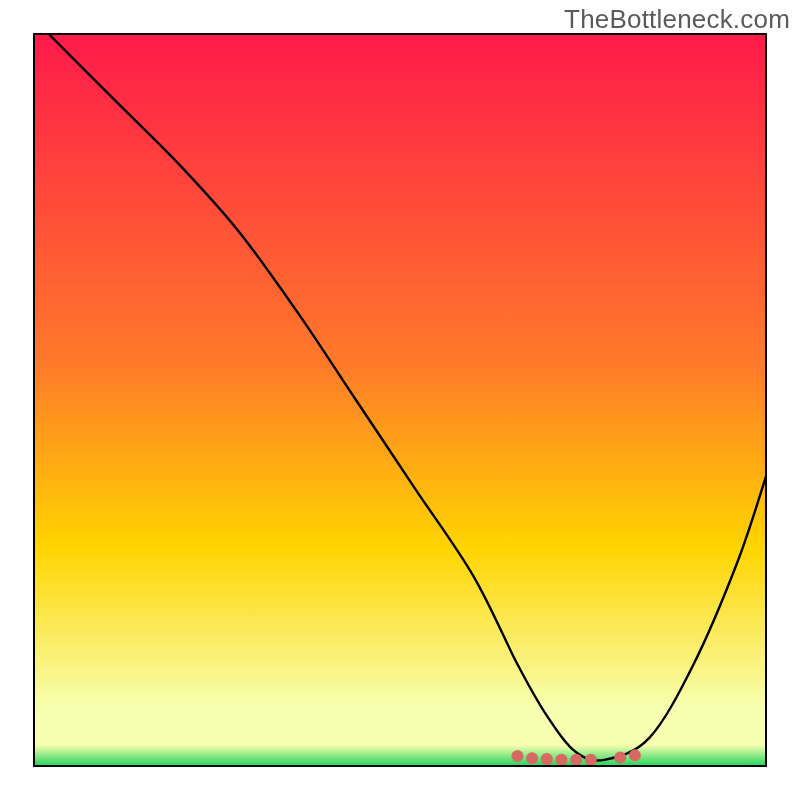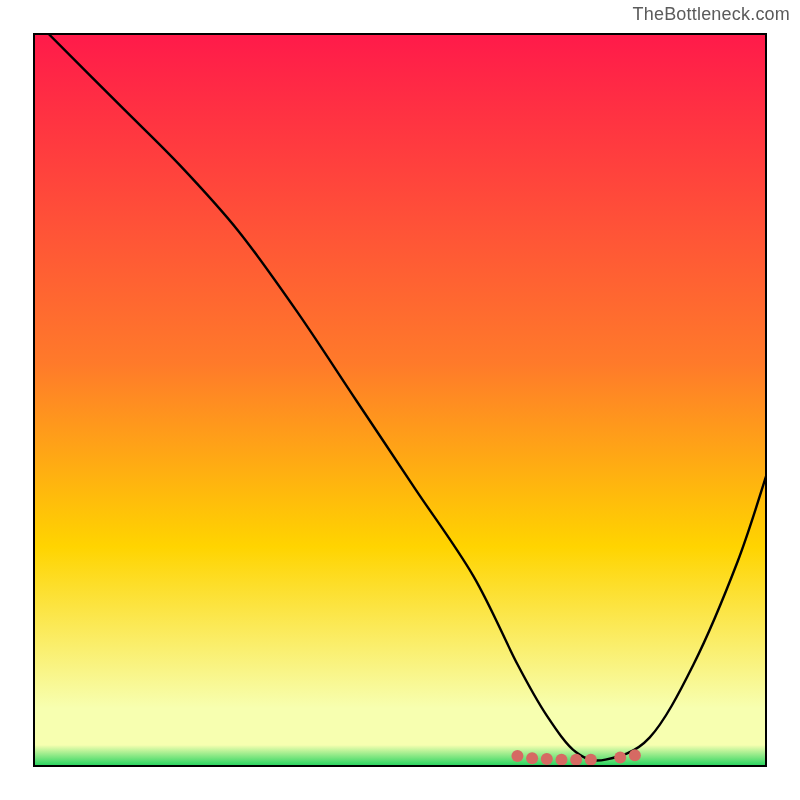--- a/index.html
+++ b/index.html
@@ -13,21 +13,21 @@
   }
   .root {
     position: relative;
     width: 800px;
     height: 800px;
   }
   .watermark {
     position: absolute;
     top: 4px;
     right: 10px;
-    font-size: 18px;
+    font-size: 26px;
     font-weight: 500;
     color: #5b5b5b;
     letter-spacing: 0.2px;
   }
   .plot-wrap {
     position: absolute;
     left: 33px;
     top: 33px;
     width: 734px;
     height: 734px;

